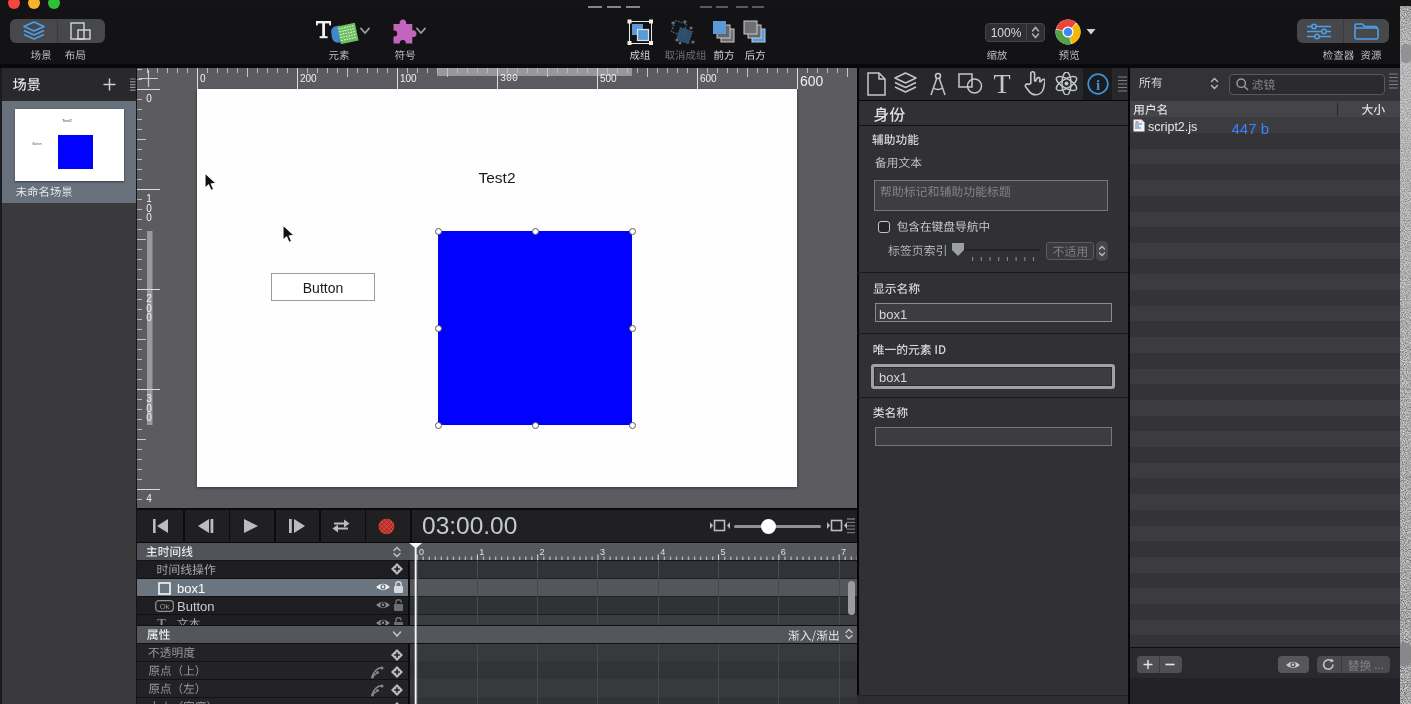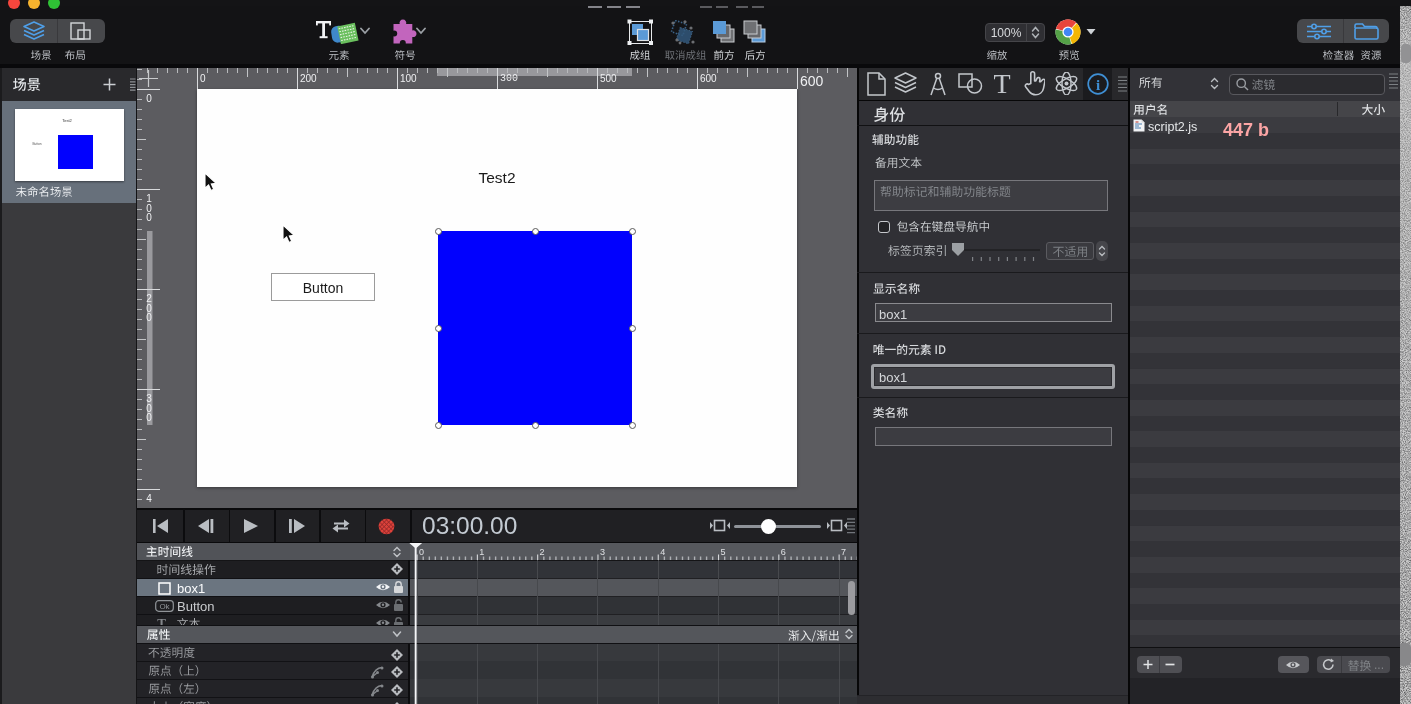--- a/index.html
+++ b/index.html
@@ -849,21 +849,21 @@
     <div style="position:absolute;left:1129.5px;top:598.0px;width:270.5px;height:15.7px;background:#333338"></div>
     <div style="position:absolute;left:1129.5px;top:613.7px;width:270.5px;height:15.7px;background:#3b3b40"></div>
     <div style="position:absolute;left:1129.5px;top:629.4px;width:270.5px;height:11.1px;background:#333338"></div>
     <svg style="position:absolute;left:1133px;top:113px;" width="12" height="13" viewBox="0 0 12 13">
       <path d="M0.5 0.5 h8 l3 3 v9 h-11 z" fill="#f2f3f5"></path>
       <path d="M8.5 0.5 v3 h3" fill="#d8d8d8"></path>
       <path d="M2 5 h7 M2 7 l4 0 M2 9 h6" stroke="#4a7fb0" stroke-width="1.1"></path>
       <path d="M2.5 3 h3" stroke="#c85a50" stroke-width="1.3"></path>
     </svg>
     <div style="position:absolute;left:1148px;top:114.5px;font-family:'Liberation Sans',sans-serif;font-size:12.5px;line-height:1;color:#e6e8ea;font-weight:400;letter-spacing:0;white-space:nowrap">script2.js</div>
-    <div style="position:absolute;right:17px;top:114.5px;font-family:'Liberation Sans',sans-serif;font-size:18px;line-height:1;color:#fca5a5;font-weight:700;letter-spacing:0;white-space:nowrap">447 b</div>
+    <div style="position:absolute;right:17px;top:114.5px;font-family:'Liberation Sans',sans-serif;font-size:15px;line-height:1;color:#3b82f6;font-weight:400;letter-spacing:0;white-space:nowrap">447 b</div>
     <div style="position:absolute;left:1129.5px;top:640.5px;width:270.5px;height:1.5px;background:#0f0f11"></div>
     <div style="position:absolute;left:1129.5px;top:642px;width:270.5px;height:29.5px;background:#2a2a2e"></div>
     <div style="position:absolute;left:1129.5px;top:671.5px;width:270.5px;height:32.5px;background:#232327"></div>
     <div style="position:absolute;left:1137px;top:650px;width:45px;height:16.5px;background:#4f4f54;border-radius:4px"></div>
     <div style="position:absolute;left:1159px;top:650px;width:1px;height:16.5px;background:#3c3c41"></div>
     <svg style="position:absolute;left:1141px;top:654px;" width="14" height="9" viewBox="0 0 14 9">
       <path d="M7 0 V9 M2.5 4.5 H11.5" stroke="#e2e4e6" stroke-width="1.5"></path>
     </svg>
     <svg style="position:absolute;left:1164px;top:657px;" width="12" height="3" viewBox="0 0 12 3">
       <path d="M1.5 1.5 H10.5" stroke="#e2e4e6" stroke-width="1.7"></path>

